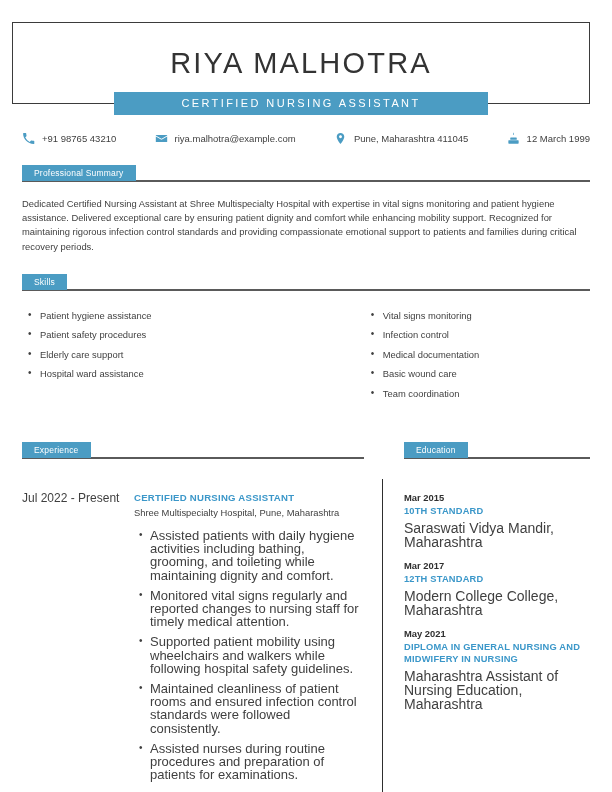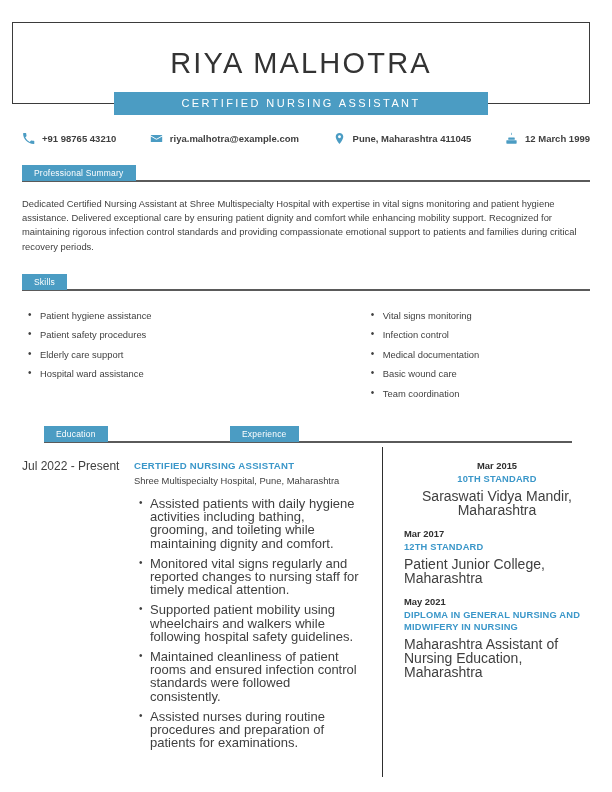--- a/index.html
+++ b/index.html
@@ -65,35 +65,34 @@
     align-items: center;
     justify-content: space-between;
     font-size: 9.5px;
     color: #3f3f3f;
   }
   .contact-item {
     display: flex;
     align-items: center;
     gap: 7px;
     white-space: nowrap;
-    font-weight: bold;
   }
   .contact-item .ico {
     display: inline-flex;
     align-items: center;
     justify-content: center;
     width: 13px;
     height: 13px;
     flex: 0 0 13px;
   }
   .contact-item .ico svg { display: block; }
 
   
   .section {
-    margin: 0 22px;
+    margin: 16px 22px;
   }
   .sec-head {
     position: relative;
     height: 19px;
     margin-top: 20px;
   }
   .sec-tab {
     position: absolute;
     left: 0;
     top: 0;
@@ -223,21 +222,21 @@
   .exp-bullets li::before {
     content: "\2022";
     position: absolute;
     left: -11px;
     top: -1px;
     font-size: 10px;
     color: #3f3f3f;
   }
 
   .edu-entry { margin-top: 10px; }
-  .edu-entry.first { margin-top: 14px; text-align: center; }
+  .edu-entry.first { margin-top: 14px; }
   .edu-date {
     font-size: 9.4px;
     font-weight: bold;
     color: #2f2f2f;
     line-height: 13px;
   }
   .edu-degree {
     font-size: 9.3px;
     font-weight: bold;
     color: #3b97c9;
@@ -335,30 +334,30 @@
           <li>Medical documentation</li>
           <li>Basic wound care</li>
           <li>Team coordination</li>
         </ul>
       </div>
     </div>
   </div>
 
   <div class="section">
     <div style="display:flex;">
+      <div style="width:360px;box-sizing:border-box;padding-right:18px;">
+        <div class="sec-head">
+          <div class="sec-rule"></div>
+          <div class="sec-tab">Experience</div>
+        </div>
+      </div>
       <div style="width:208px;box-sizing:border-box;padding-left:22px;">
         <div class="sec-head">
           <div class="sec-rule"></div>
           <div class="sec-tab">Education</div>
-        </div>
-      </div>
-      <div style="width:360px;box-sizing:border-box;padding-right:18px;">
-        <div class="sec-head">
-          <div class="sec-rule"></div>
-          <div class="sec-tab">Experience</div>
         </div>
       </div>
     </div>
   </div>
 
   <div class="bottom-cols">
     <div class="col-divider"></div>
 
     <div class="col-exp">
       <div class="exp-entry">
@@ -383,21 +382,21 @@
         <div class="edu-degree">10TH STANDARD</div>
         <div class="edu-school">
           <span class="ln">Saraswati Vidya Mandir,</span>
           <span class="ln">Maharashtra</span>
         </div>
       </div>
       <div class="edu-entry">
         <div class="edu-date">Mar 2017</div>
         <div class="edu-degree">12TH STANDARD</div>
         <div class="edu-school">
-          <span class="ln">Patient Junior College,</span>
+          <span class="ln">Modern College College,</span>
           <span class="ln">Maharashtra</span>
         </div>
       </div>
       <div class="edu-entry">
         <div class="edu-date">May 2021</div>
         <div class="edu-degree">DIPLOMA IN GENERAL NURSING AND MIDWIFERY IN NURSING</div>
         <div class="edu-school">
           <span class="ln">Maharashtra Assistant of Nursing Education,</span>
           <span class="ln">Maharashtra</span>
         </div>

